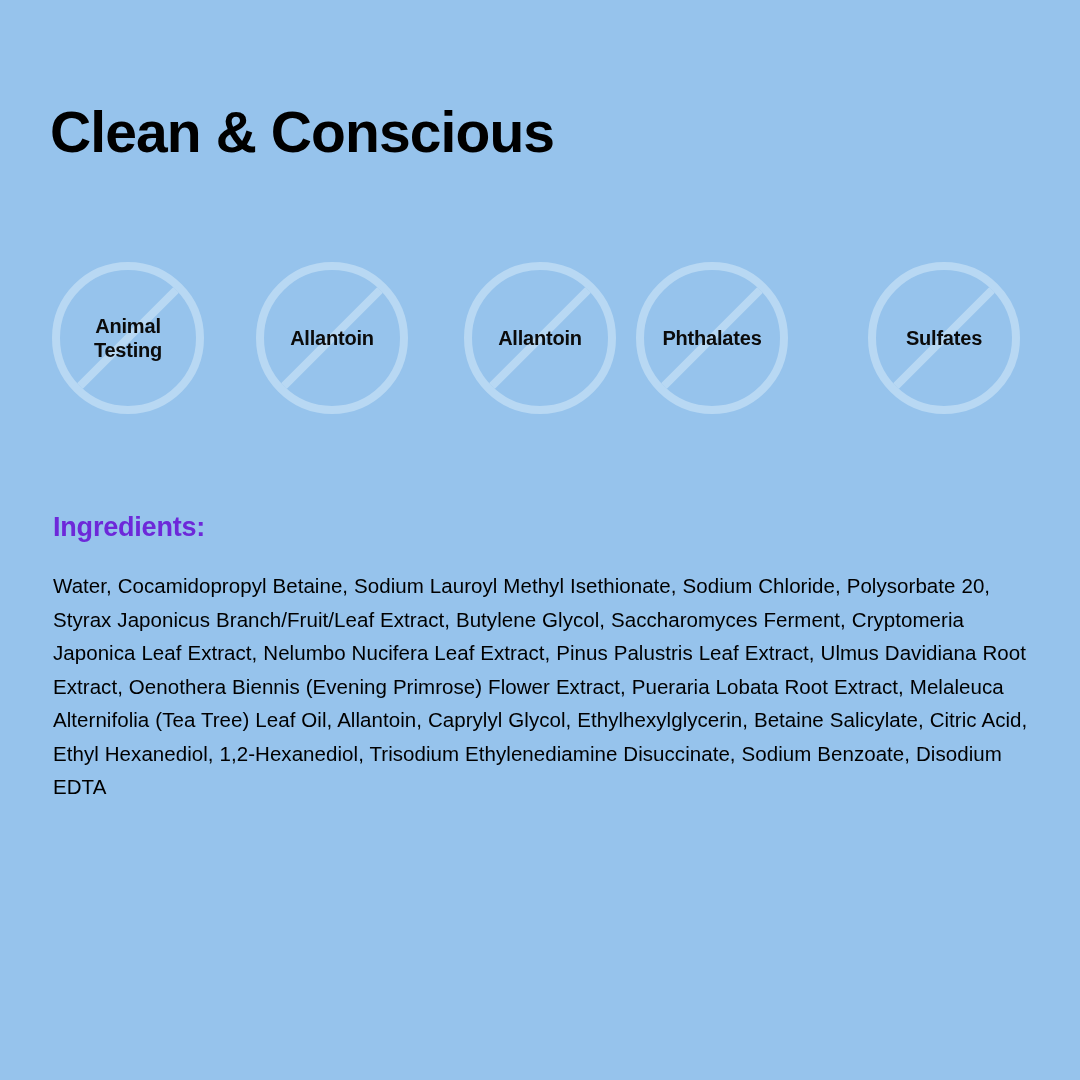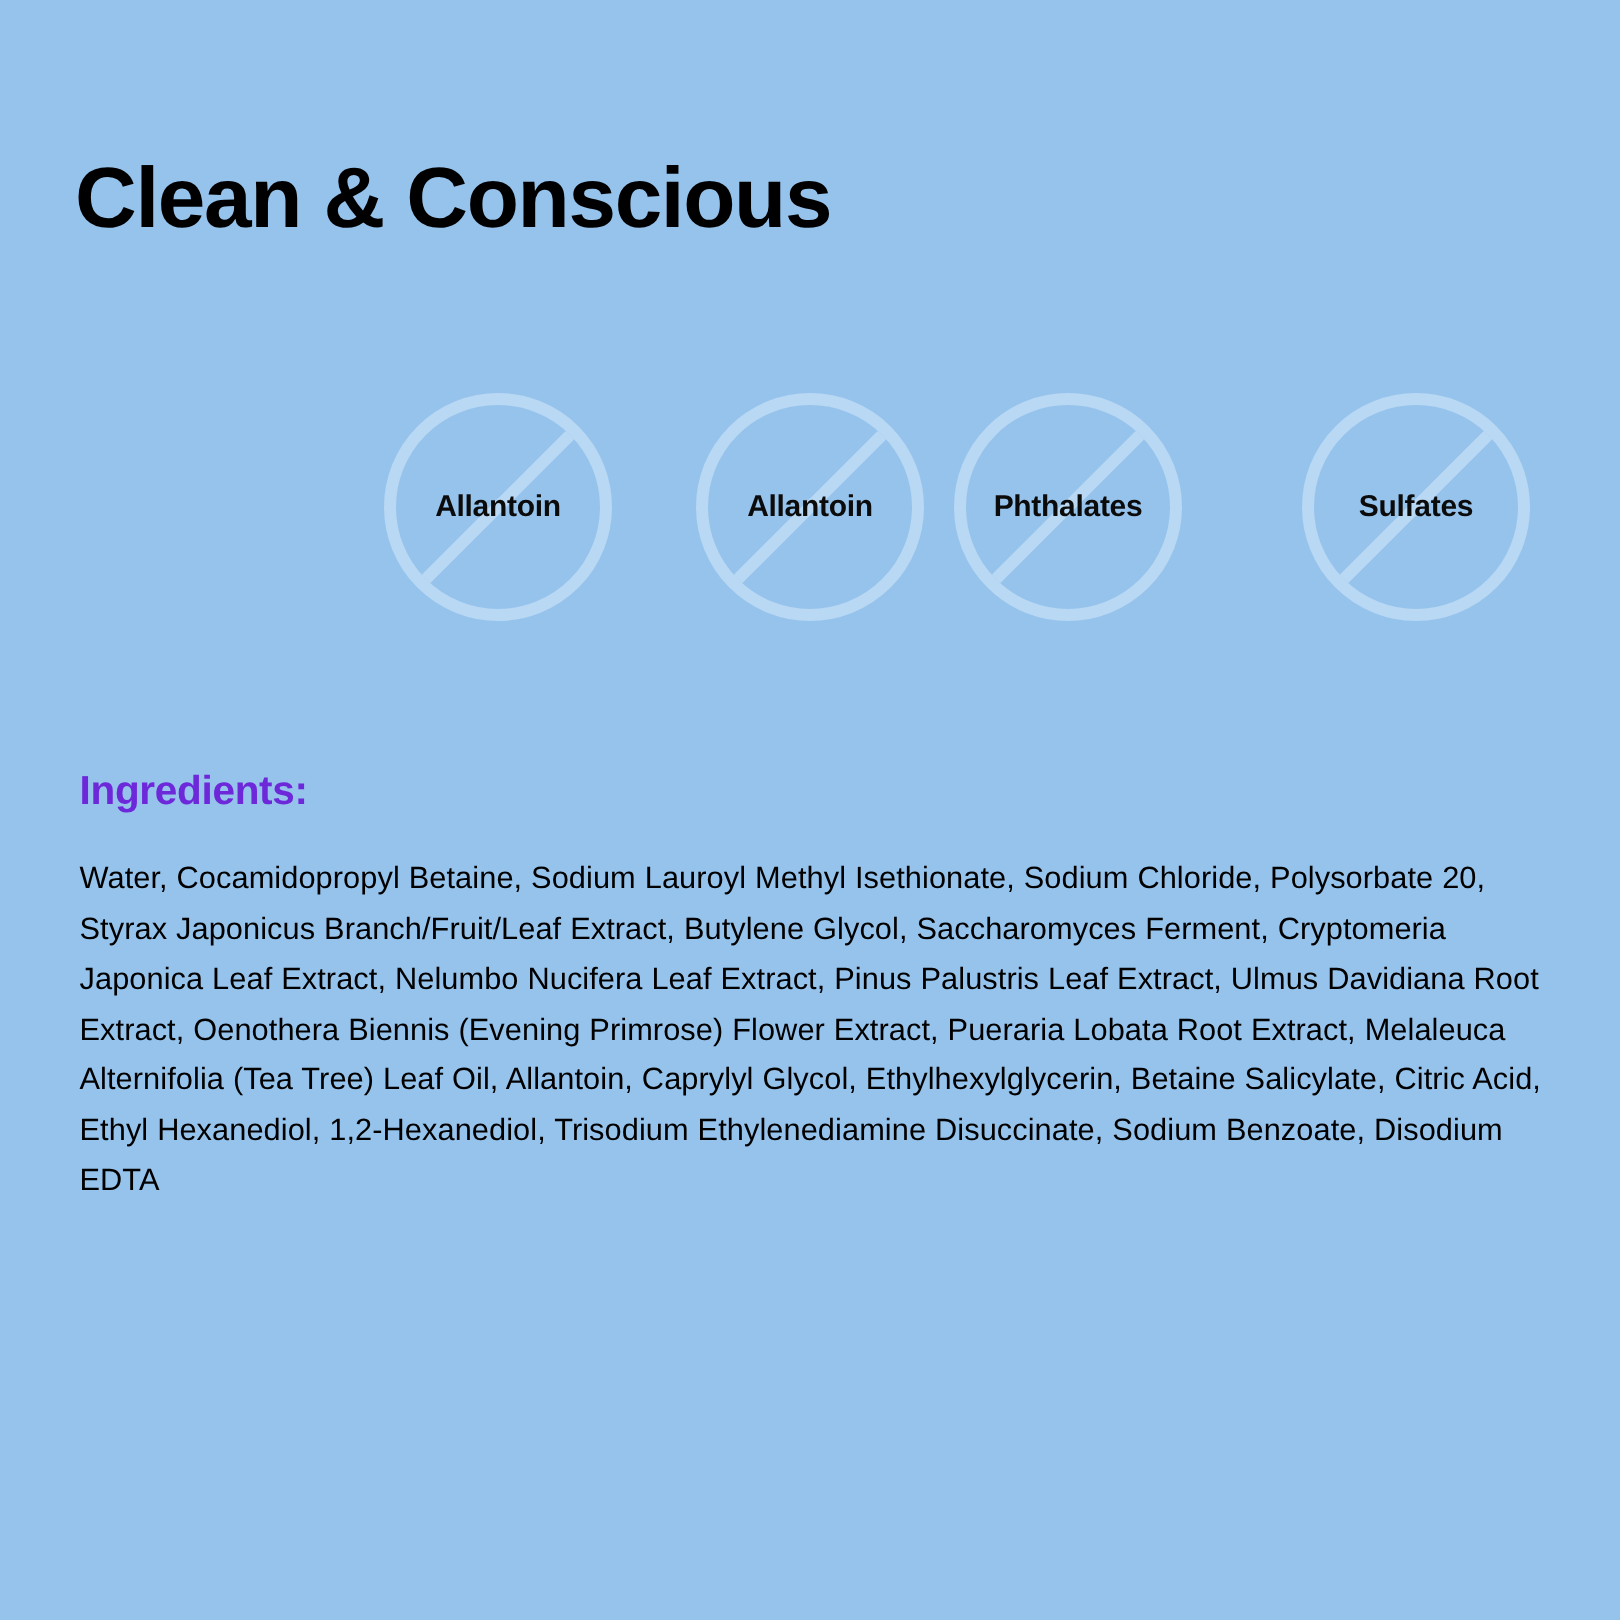--- a/index.html
+++ b/index.html
@@ -113,20 +113,26 @@
 </style>
 </head>
 <body>
 
 <div class="page">
 
   <div class="title">Clean &amp; Conscious</div>
 
   <div class="badge-row">
 
+    <div class="badge badge-0">
+      <div class="badge-ring"></div>
+      <div class="badge-slash"></div>
+      <div class="badge-label">Animal
+Testing</div>
+    </div>
 
     <div class="badge badge-1">
       <div class="badge-ring"></div>
       <div class="badge-slash"></div>
       <div class="badge-label">Allantoin</div>
     </div>
 
     <div class="badge badge-2">
       <div class="badge-ring"></div>
       <div class="badge-slash"></div>

